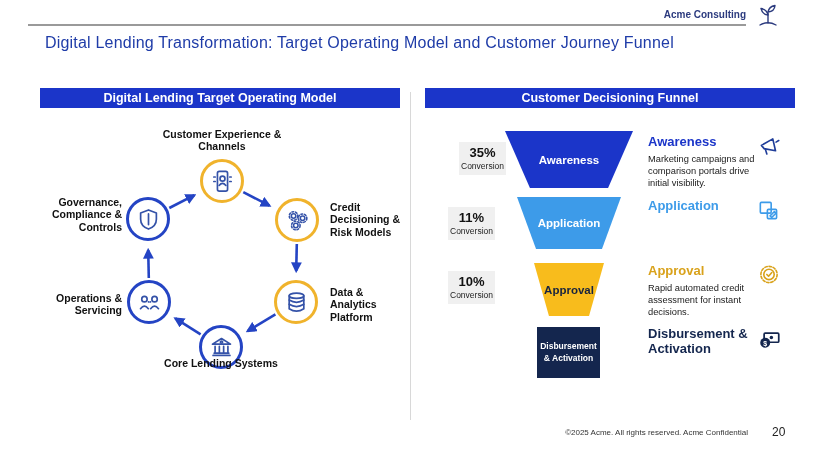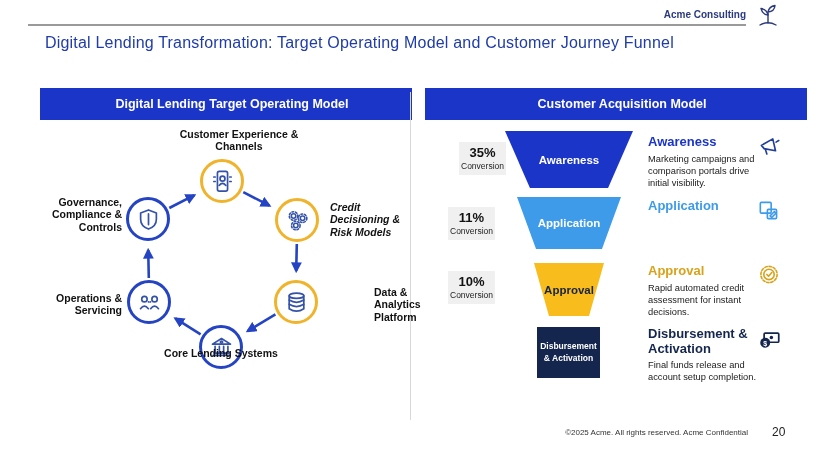--- a/index.html
+++ b/index.html
@@ -7,44 +7,44 @@
          font-family:"Liberation Sans",sans-serif;color:#111;}
 
   
   .brand-name{position:absolute;top:9px;right:82px;font-size:10px;font-weight:bold;color:#2B3A7E;}
   .brand-icon{position:absolute;top:2px;right:47px;width:26px;height:26px;color:#2B3A7E;}
   .top-rule{position:absolute;left:28px;top:24px;width:718px;border-top:2px solid #9a9a9a;}
   .page-title{position:absolute;left:45px;top:34px;font-size:16px;font-weight:normal;
               color:#1F3CA8;letter-spacing:.2px;white-space:nowrap;}
 
   
-  .panel-hdr{position:absolute;top:88px;height:32px;background:#1B35C9;color:#fff;
-             font-weight:bold;font-size:12.5px;display:flex;align-items:center;justify-content:center;padding-left:12px;}
+  .panel-hdr{position:absolute;top:88px;height:20px;background:#1B35C9;color:#fff;
+             font-weight:bold;font-size:12.5px;display:flex;align-items:center;justify-content:center;}
   .panel-hdr.left{left:40px;width:360px;}
   .panel-hdr.right{left:425px;width:370px;}
   .v-divider{position:absolute;left:410px;top:92px;width:1px;height:328px;background:#D8D8D8;}
 
   
   .cycle-arrows{position:absolute;left:40px;top:120px;width:360px;height:290px;}
   .node{position:absolute;width:44px;height:44px;border-radius:50%;background:#fff;
         box-sizing:border-box;display:flex;align-items:center;justify-content:center;}
   .node.ring-blue{border:3px solid #2444C4;}
   .node.ring-yellow{border:3px solid #F0B32C;}
   .node svg{width:27px;height:27px;color:#3452A8;}
   .n-customer{left:200px;top:159px;}
   .n-credit{left:275px;top:198px;}
   .n-data{left:274px;top:280px;}
   .n-core{left:199px;top:325px;}
   .n-operations{left:127px;top:280px;}
   .n-governance{left:126px;top:197px;}
   .nlabel{position:absolute;font-size:10.5px;font-weight:bold;color:#111;line-height:1.18;}
-  .l-customer{left:169px;top:128px;width:140px;text-align:center;}
-  .l-credit{left:330px;top:201px;width:80px;text-align:left;font-style:italic;}
-  .l-data{left:330px;top:286px;width:72px;text-align:left;margin-left:44px;}
-  .l-core{left:161px;top:347px;width:120px;text-align:center;}
+  .l-customer{left:152px;top:128px;width:140px;text-align:center;}
+  .l-credit{left:330px;top:201px;width:80px;text-align:left;}
+  .l-data{left:330px;top:286px;width:72px;text-align:left;}
+  .l-core{left:161px;top:357px;width:120px;text-align:center;}
   .l-operations{left:38px;top:292px;width:84px;text-align:right;}
   .l-governance{left:36px;top:196px;width:86px;text-align:right;}
 
   
   .conv{position:absolute;left:448px;width:47px;height:33px;background:#F0F0F0;
         display:flex;flex-direction:column;align-items:center;justify-content:center;}
   .conv .pct{font-size:13px;font-weight:bold;color:#111;line-height:1.1;}
   .conv .cap{font-size:8.5px;color:#222;}
   .conv.r1{top:142px;margin-left:11px;}.conv.r2{top:207px;}.conv.r3{top:271px;}
   .trap{position:absolute;display:flex;align-items:center;justify-content:center;
@@ -79,21 +79,21 @@
   <svg class="brand-icon" viewBox="0 0 26 26" fill="none" stroke="currentColor" stroke-width="1.4" stroke-linecap="round" stroke-linejoin="round">
     <path d="M5,23 q8,-4.5 16,0"></path>
     <path d="M13,21 V11"></path>
     <path d="M13,13 Q7.5,12.5 6,6.5 Q12,7.5 13,13 Z"></path>
     <path d="M13,10 Q14,4.5 20,3.5 Q19.5,9.5 13,10 Z"></path>
   </svg>
   <div class="top-rule"></div>
   <div class="page-title">Digital Lending Transformation: Target Operating Model and Customer Journey Funnel</div>
 
   <div class="panel-hdr left">Digital Lending Target Operating Model</div>
-  <div class="panel-hdr right">Customer Acquisition Model</div>
+  <div class="panel-hdr right">Customer Decisioning Funnel</div>
   <div class="v-divider"></div>
 
   <svg class="cycle-arrows" viewBox="0 0 360 290">
     <defs>
       <marker id="arr" viewBox="0 0 10 10" refX="8" refY="5" markerWidth="4.2" markerHeight="4.2" orient="auto-start-reverse">
         <path d="M0,0 L10,5 L0,10 z" fill="#2444C4"></path>
       </marker>
     </defs>
     <g stroke="#2444C4" stroke-width="2.6" fill="none">
       <line x1="129.3" y1="88.0" x2="154.4" y2="75.2" marker-end="url(#arr)"></line>
@@ -186,21 +186,20 @@
   </div>
   <div class="stage-text st2">
     <div class="stage-h h2">Application</div>
   </div>
   <div class="stage-text st3">
     <div class="stage-h h3">Approval</div>
     <div class="stage-d">Rapid automated credit assessment for instant decisions.</div>
   </div>
   <div class="stage-text st4">
     <div class="stage-h h4">Disbursement &amp; Activation</div>
-    <div class="stage-d">Final funds release and account setup completion.</div>
   </div>
 
   <svg class="stage-icon si1" viewBox="0 0 24 24" fill="none" stroke="currentColor" stroke-width="1.5" stroke-linecap="round" stroke-linejoin="round">
     <path d="M5 10.5 L15.5 4.5 L18 15.5 L7.5 13.5 Z"></path>
     <path d="M8.5 13.7 L10 18.5"></path>
     <path d="M18.5 7.5 l2.5 -1.5"></path>
   </svg>
   <svg class="stage-icon si2" viewBox="0 0 24 24" fill="none" stroke="currentColor" stroke-width="1.5" stroke-linecap="round" stroke-linejoin="round">
     <rect x="4" y="4" width="10" height="10" rx="1"></rect>
     <rect x="10.5" y="10.5" width="8.5" height="8.5" rx="1"></rect>

